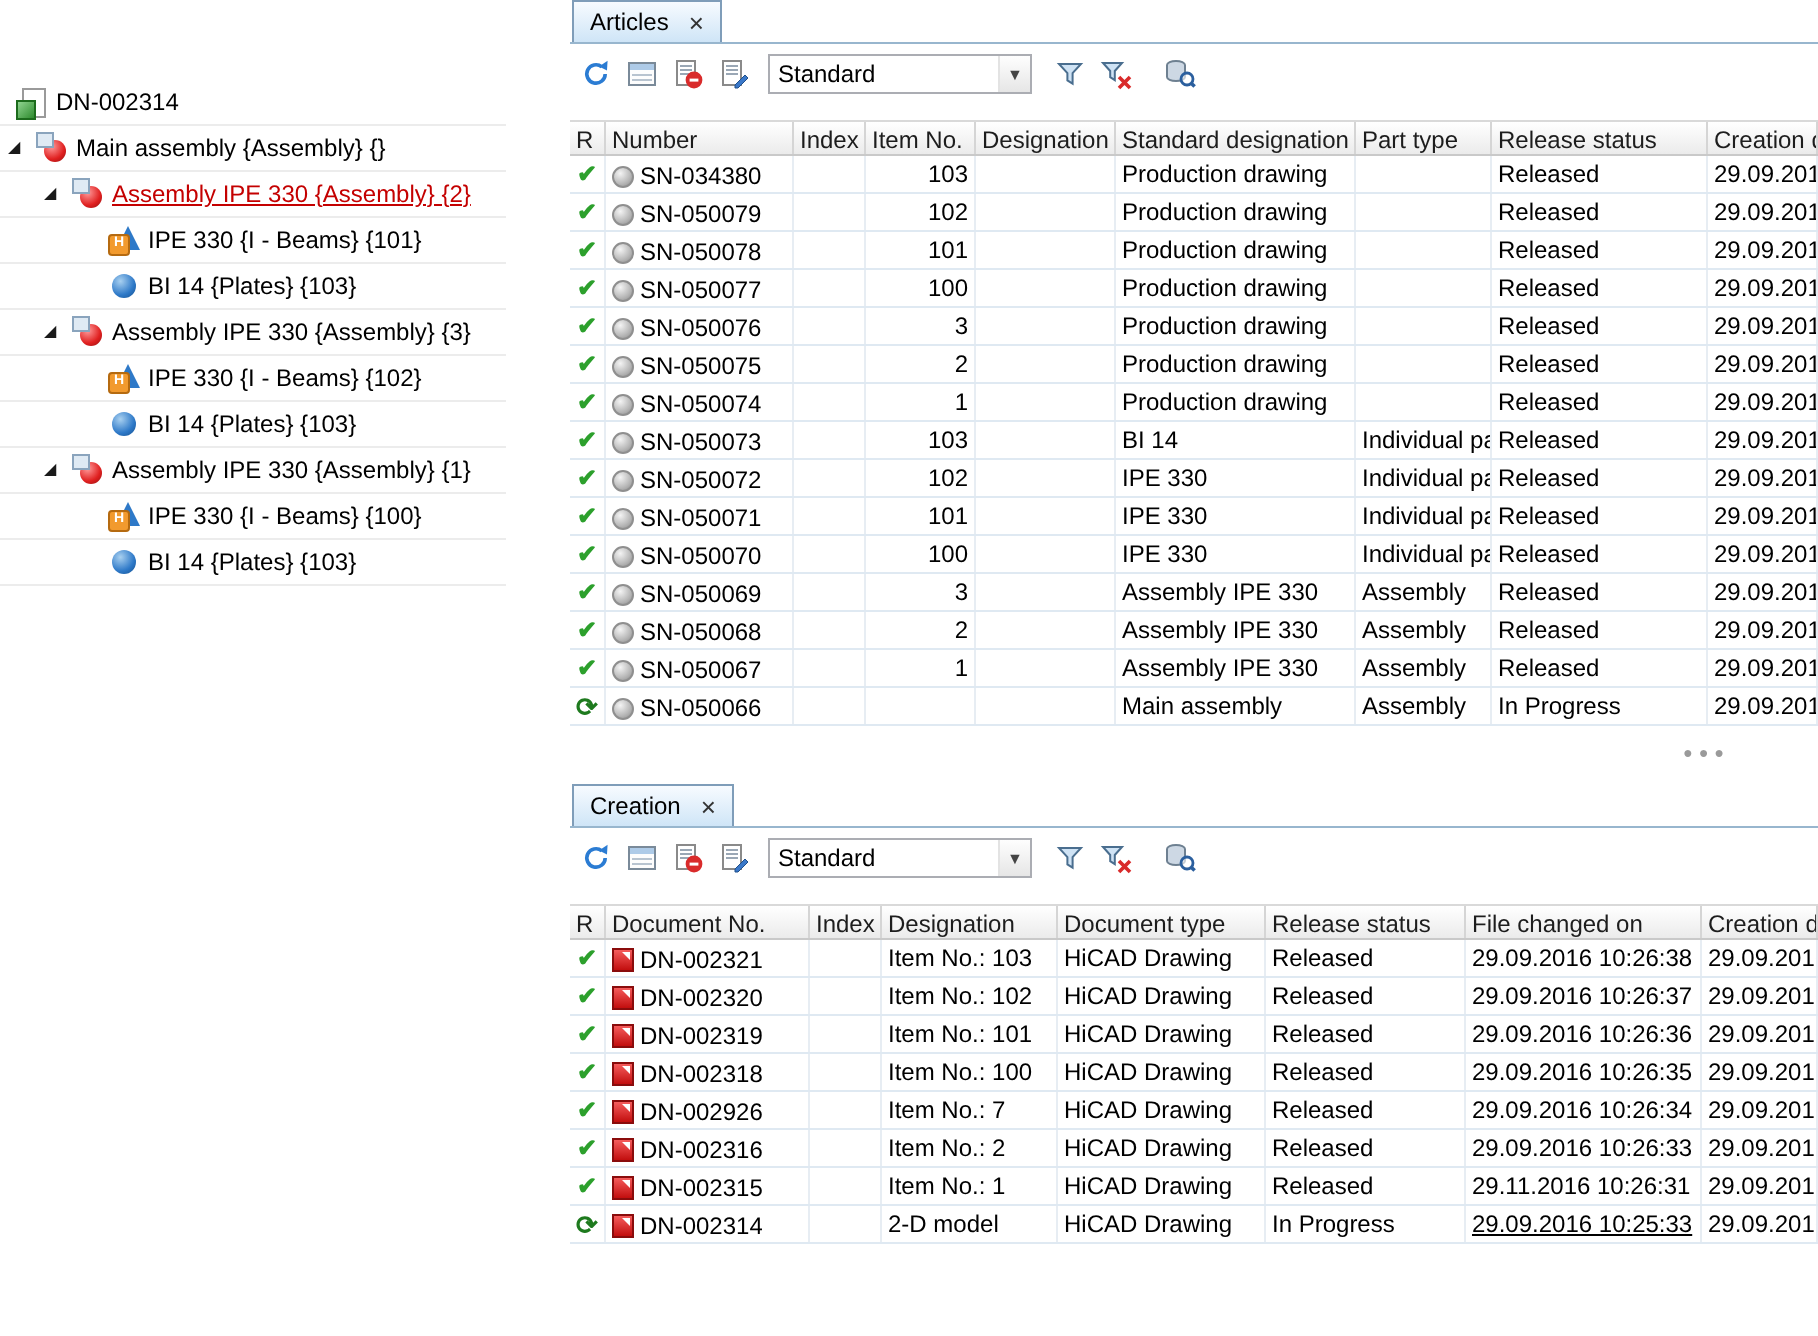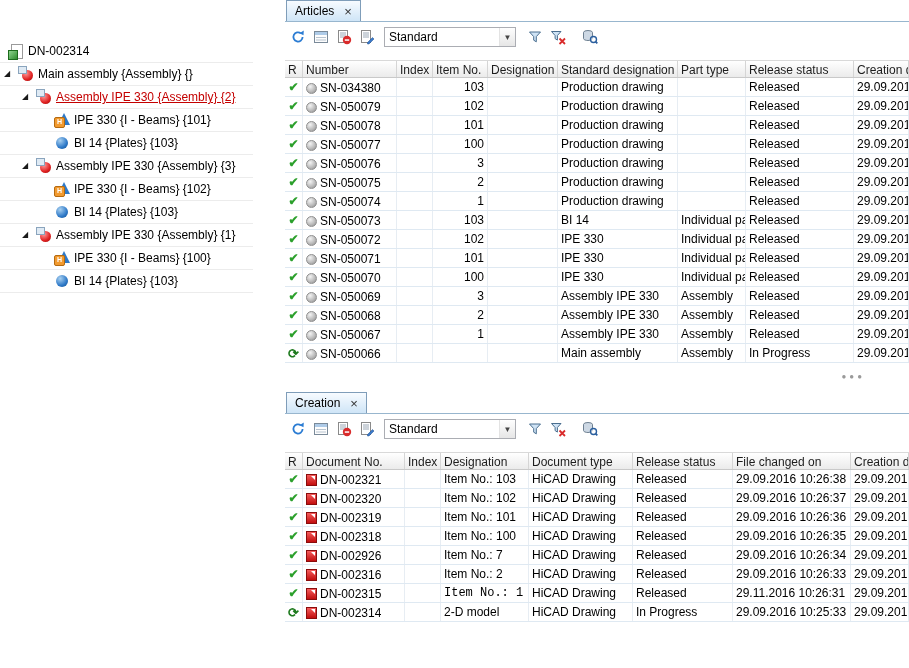--- a/index.html
+++ b/index.html
@@ -609,38 +609,38 @@
           </div>
           <div class="t-row">
             <div class="t-cell c-status" style="width: 18px;">
               <span class="icon-check">✔</span>
             </div>
             <div class="t-cell c-with-icon" style="width: 102px;">
               <span class="doc-glyph"></span>
               <span class="cell-text">DN-002315</span>
             </div>
             <div class="t-cell" style="width: 36px;"></div>
-            <div class="t-cell" style="width: 88px; font-family: Liberation Mono, monospace;">Item No.: 1</div>
+            <div class="t-cell" style="width: 88px;">Item No.: 1</div>
             <div class="t-cell" style="width: 104px;">HiCAD Drawing</div>
             <div class="t-cell" style="width: 100px;">Released</div>
             <div class="t-cell" style="width: 118px;">29.11.2016 10:26:31</div>
             <div class="t-cell" style="width: 58px;">29.09.2016</div>
           </div>
           <div class="t-row">
             <div class="t-cell c-status" style="width: 18px;">
               <span class="icon-progress">⟳</span>
             </div>
             <div class="t-cell c-with-icon" style="width: 102px;">
               <span class="doc-glyph"></span>
               <span class="cell-text">DN-002314</span>
             </div>
             <div class="t-cell" style="width: 36px;"></div>
             <div class="t-cell" style="width: 88px;">2-D model</div>
             <div class="t-cell" style="width: 104px;">HiCAD Drawing</div>
             <div class="t-cell" style="width: 100px;">In Progress</div>
-            <div class="t-cell" style="width: 118px;">29.09.2016 10:25:33</div>
+            <div class="t-cell" style="width: 118px; text-decoration: underline;">29.09.2016 10:25:33</div>
             <div class="t-cell" style="width: 58px;">29.09.2016</div>
           </div>
         </div>
     </section>
 
   </div>
 </div>
 
 </body></html>

